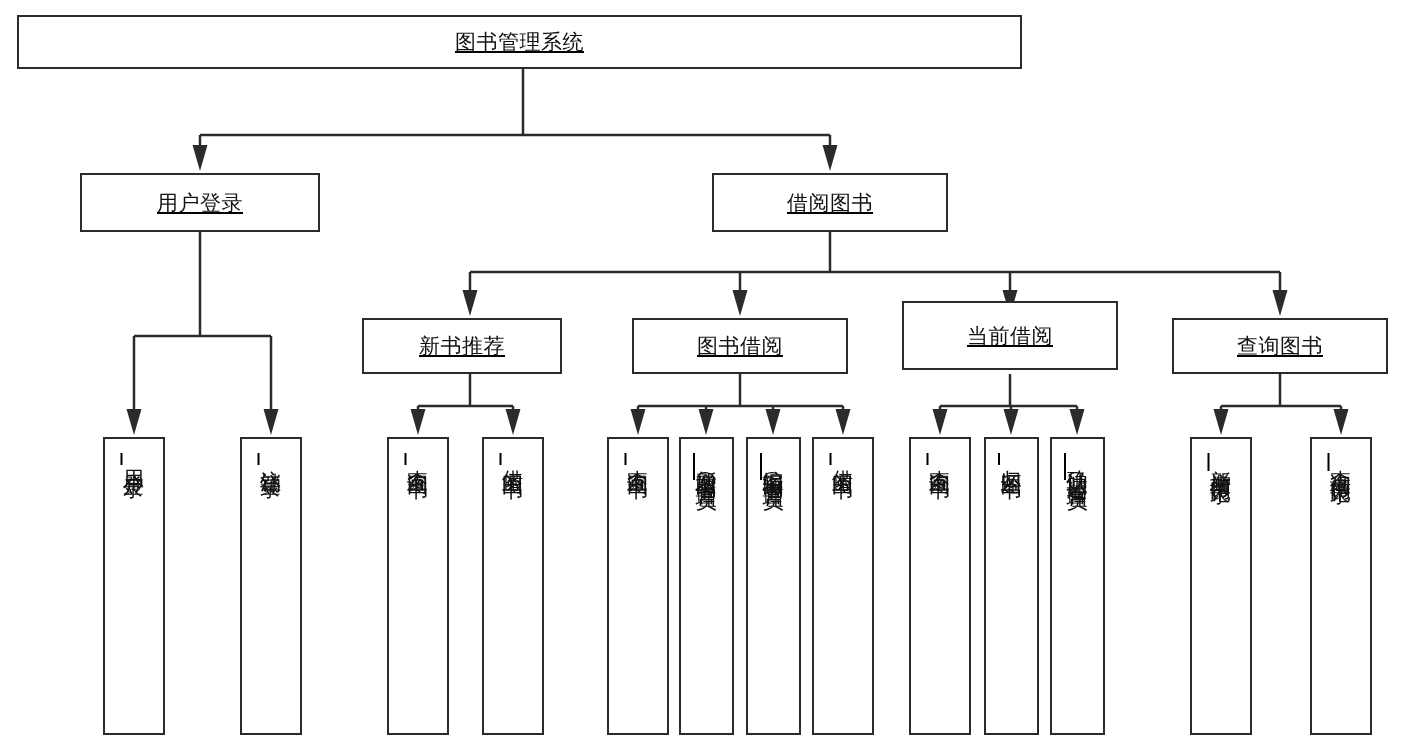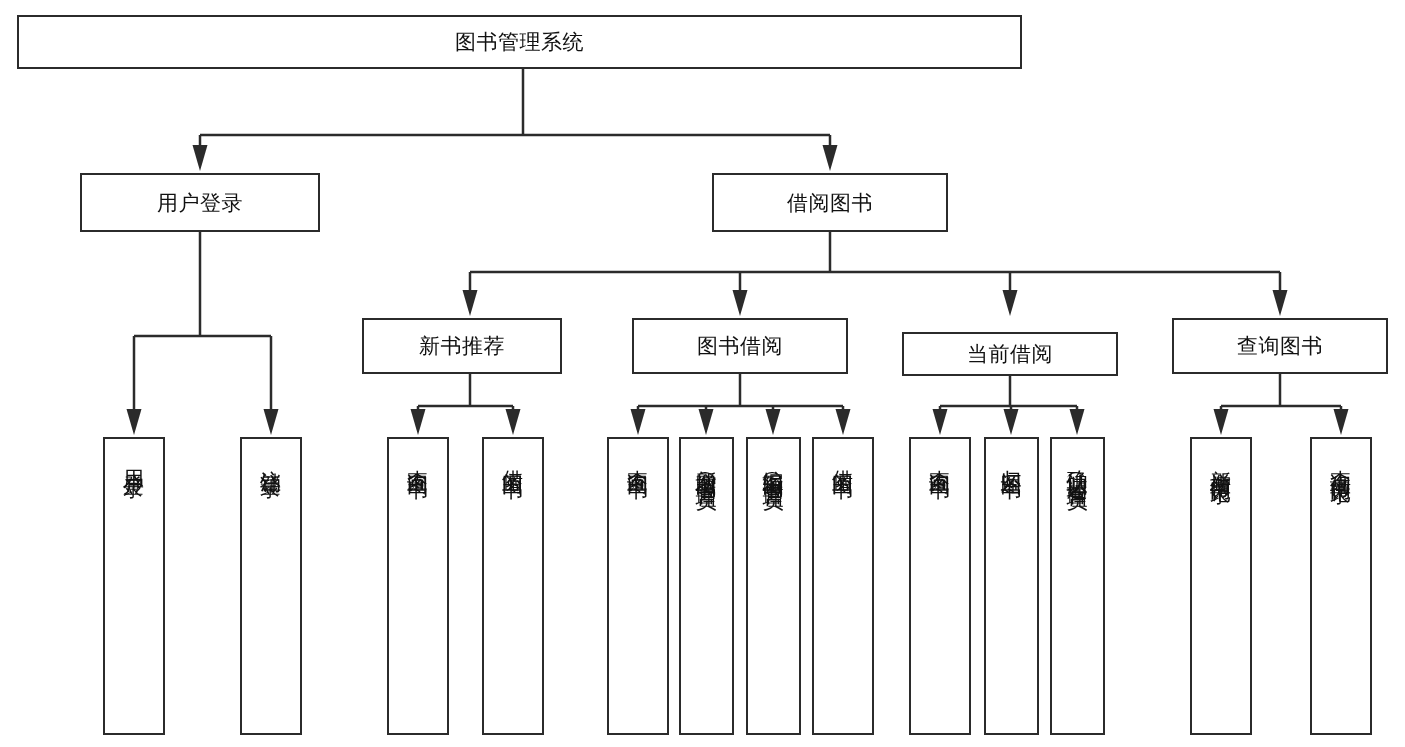--- a/index.html
+++ b/index.html
@@ -26,20 +26,21 @@
   }
   .node {
     position: absolute;
     box-sizing: border-box;
     background: #ffffff;
     border: 2.5px solid #2b2b2b;
     display: flex;
     align-items: center;
     justify-content: center;
     overflow: hidden;
+    text-decoration: underline;
   }
   .node-label {
     color: #111111;
     font-size: 21px;
     line-height: 1.12;
     letter-spacing: 0.5px;
     white-space: nowrap;
     text-align: center;
   }
   .node.horizontal .node-label {
@@ -132,21 +133,21 @@
       </div>
       <div class="node horizontal" style="left: 712px; top: 173px; width: 236px; height: 59px;">
         <span class="node-label">借阅图书</span>
       </div>
       <div class="node horizontal" style="left: 362px; top: 318px; width: 200px; height: 56px;">
         <span class="node-label">新书推荐</span>
       </div>
       <div class="node horizontal" style="left: 632px; top: 318px; width: 216px; height: 56px;">
         <span class="node-label">图书借阅</span>
       </div>
-      <div class="node horizontal" style="left: 902px; top: 332px; width: 216px; height: 44px;">
+      <div class="node horizontal" style="left: 902px; top: 301px; width: 216px; height: 69px;">
         <span class="node-label">当前借阅</span>
       </div>
       <div class="node horizontal" style="left: 1172px; top: 318px; width: 216px; height: 56px;">
         <span class="node-label">查询图书</span>
       </div>
       <div class="node vertical" style="left: 103px; top: 437px; width: 62px; height: 298px;">
         <span class="node-label">用户登录</span>
       </div>
       <div class="node vertical" style="left: 240px; top: 437px; width: 62px; height: 298px;">
         <span class="node-label">注销登录</span>

